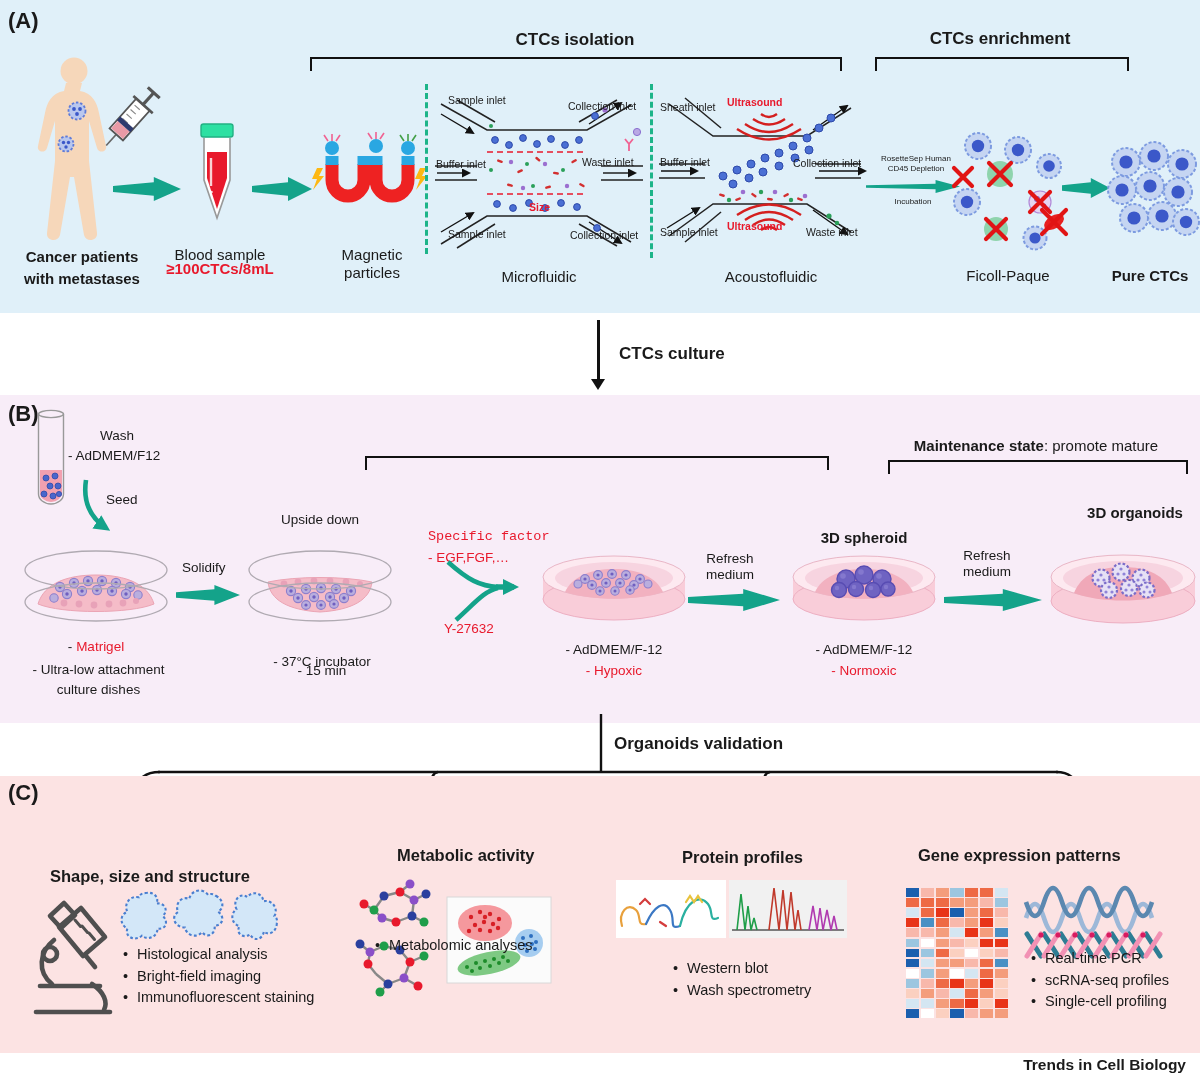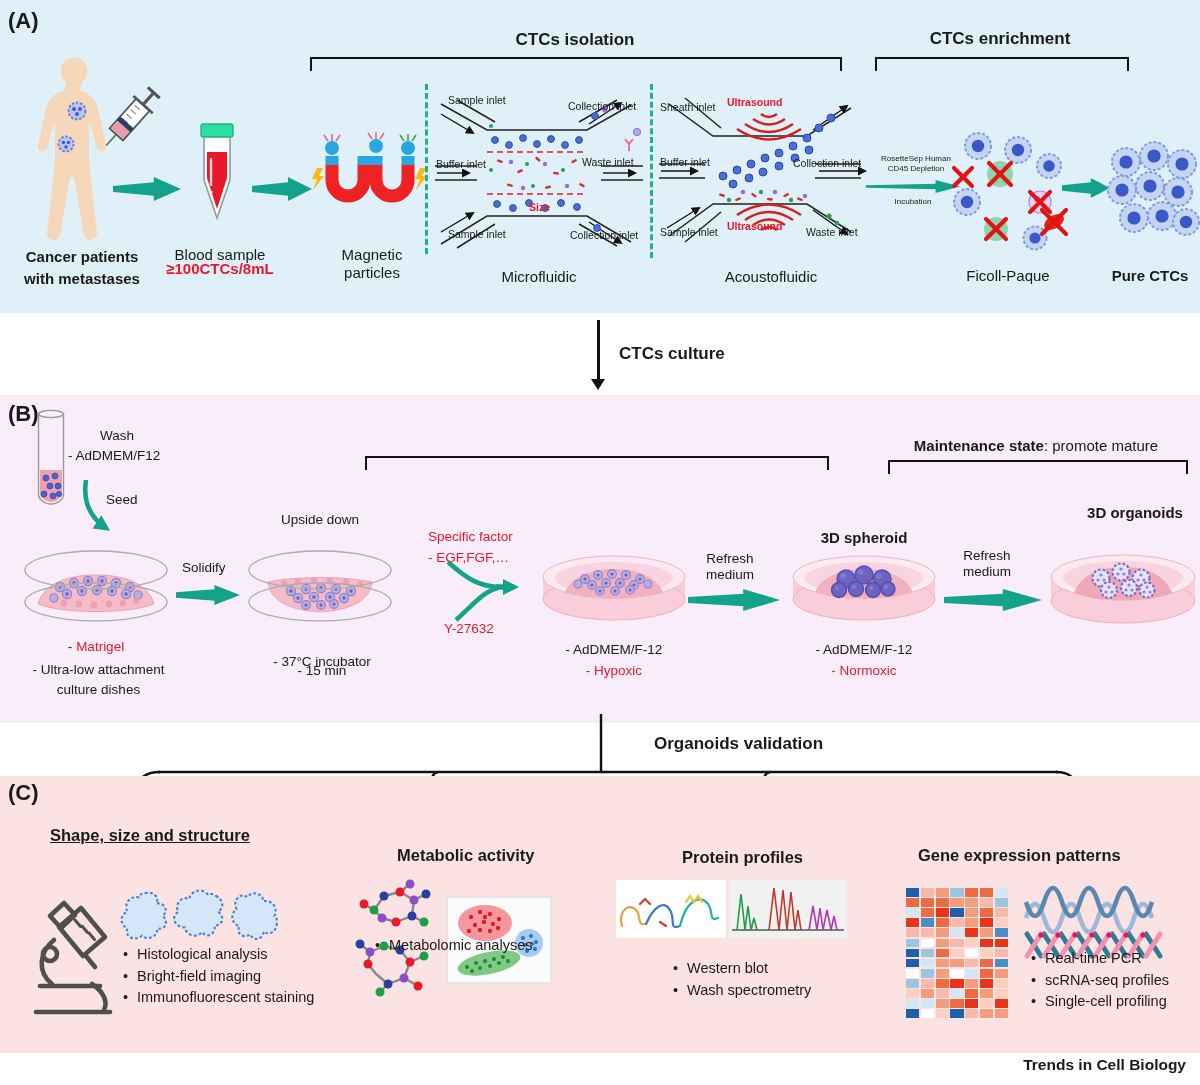--- a/index.html
+++ b/index.html
@@ -458,21 +458,21 @@
         <circle cx="88" cy="64" r="1.6"></circle>
     </g>
     <ellipse cx="74" cy="30" rx="71" ry="19" fill="none" stroke="#b0aab2" stroke-width="1.3"></ellipse>
     <ellipse cx="74" cy="62" rx="71" ry="19" fill="none" stroke="#b0aab2" stroke-width="1.3"></ellipse>
   </svg>
   <div class="lab t14 ctr" style="left:252px;top:642px;width:140px;margin-top:12px;">- 37°C incubator</div>
   <div class="lab t14 ctr" style="left:252px;top:663px;width:140px;">- 15 min</div>
 
   <div class="bracket" style="left:365px;top:456px;width:460px;"></div>
 
-  <div class="lab t14 red" style="left:428px;top:529px;">Specific factor</div>
+  <div class="lab t14 red" style="left:428px;top:529px;font-family:Liberation Mono, monospace;">Specific factor</div>
   <div class="lab t14 red" style="left:428px;top:550px;">- EGF,FGF,…</div>
   <svg class="abs" style="left:446px;top:560px;" width="92" height="64" viewBox="0 0 92 64">
     <path d="M2,2 C22,20 34,26 52,27" stroke="#14a38a" stroke-width="4.6" fill="none"></path>
     <path d="M10,60 C28,44 38,31 52,28" stroke="#14a38a" stroke-width="4.6" fill="none"></path>
     <path d="M50,27 H68" stroke="#14a38a" stroke-width="5.5" fill="none" marker-end="url(#mT)"></path>
   </svg>
   <div class="lab t14 red" style="left:444px;top:621px;">Y-27632</div>
 
   <svg class="abs" style="left:540px;top:537px;" width="148" height="95" viewBox="0 0 148 95">
     <path d="M3,40 L3,62 A71,21 0 0 0 145,62 L145,40 Z" fill="#f9cdd9"></path>
@@ -594,26 +594,26 @@
   <svg class="abs" style="left:80px;top:712px;" width="1030" height="120" viewBox="0 0 1030 120">
     <g stroke="#111" stroke-width="2.4" fill="none">
       <path d="M521,2 V60"></path>
       <path d="M78,60 H978"></path>
       <path d="M80,60 Q58,60 58,78 V102" marker-end="url(#mBr)"></path>
       <path d="M358,60 Q351,61 351,74 V102" marker-end="url(#mBr)"></path>
       <path d="M690,60 Q683,61 683,74 V102" marker-end="url(#mBr)"></path>
       <path d="M976,60 Q996,60 996,78 V102" marker-end="url(#mBr)"></path>
     </g>
   </svg>
-  <div class="lab t17 bold" style="left:614px;top:734px;margin-left:40px;">Organoids validation</div>
+  <div class="lab t17 bold" style="left:614px;top:734px;">Organoids validation</div>
 
   <div class="panel" style="top:776px;height:277px;background:#fce3e3;"></div>
   <div class="lab t22 bold" style="left:8px;top:780px;">(C)</div>
 
-  <div class="lab t16 bold" style="left:50px;top:825px;text-decoration:underline;">Shape, size and structure</div>
+  <div class="lab t16 bold" style="left:50px;top:866px;">Shape, size and structure</div>
   <svg class="abs" style="left:26px;top:894px;" width="92" height="128" viewBox="0 0 92 128">
     <g stroke="#4f4f4f" stroke-width="4.6" fill="none" stroke-linecap="round" stroke-linejoin="round">
       <path d="M24,22 L38,9 L49,21 L35,34 Z"></path>
       <path d="M33,33 L55,14 L79,43 L57,62 Z"></path>
       <path d="M60,62 L69,73"></path>
       <circle cx="24" cy="60" r="7"></circle>
       <path d="M28,46 C13,58 11,78 26,90"></path>
       <path d="M14,92 L74,92"></path>
       <path d="M66,90 C78,98 82,108 78,116"></path>
       <path d="M10,118 L84,118"></path>

